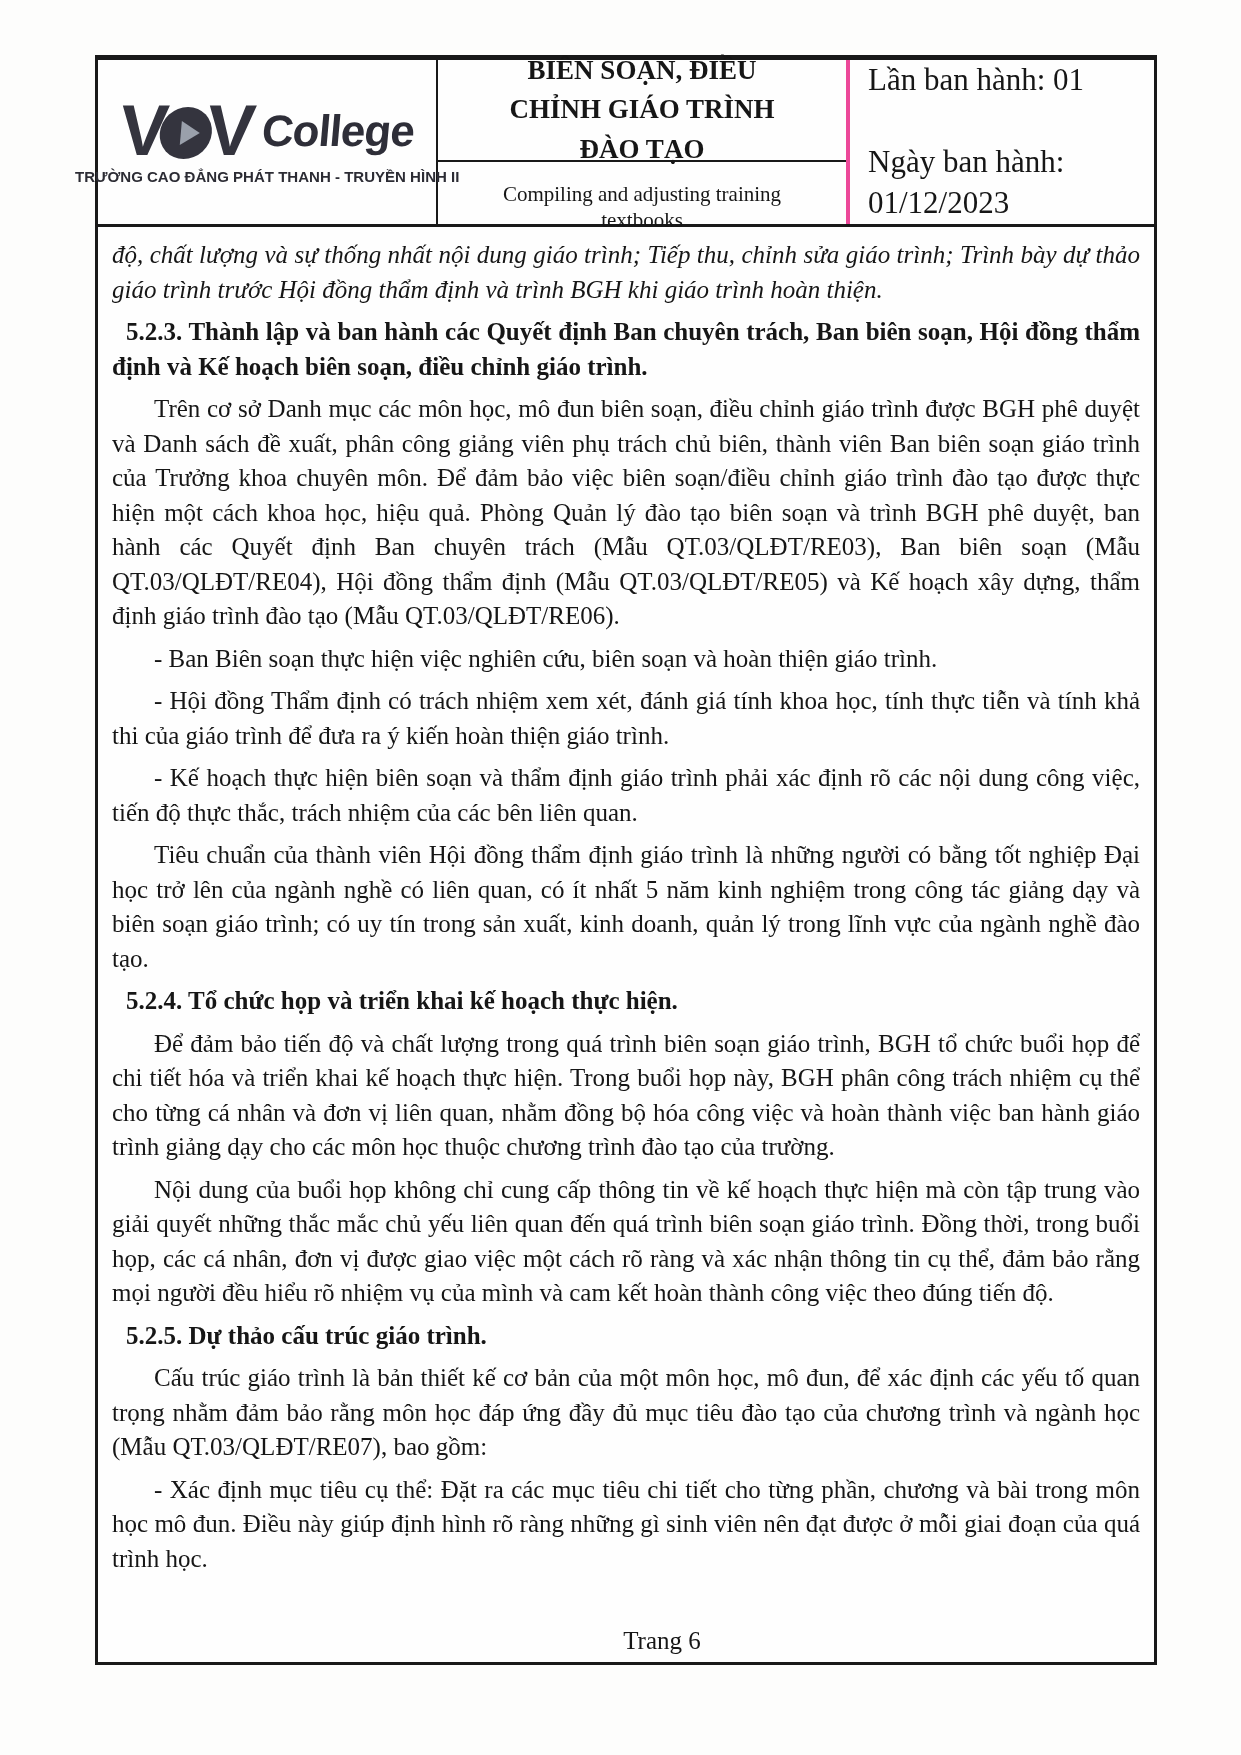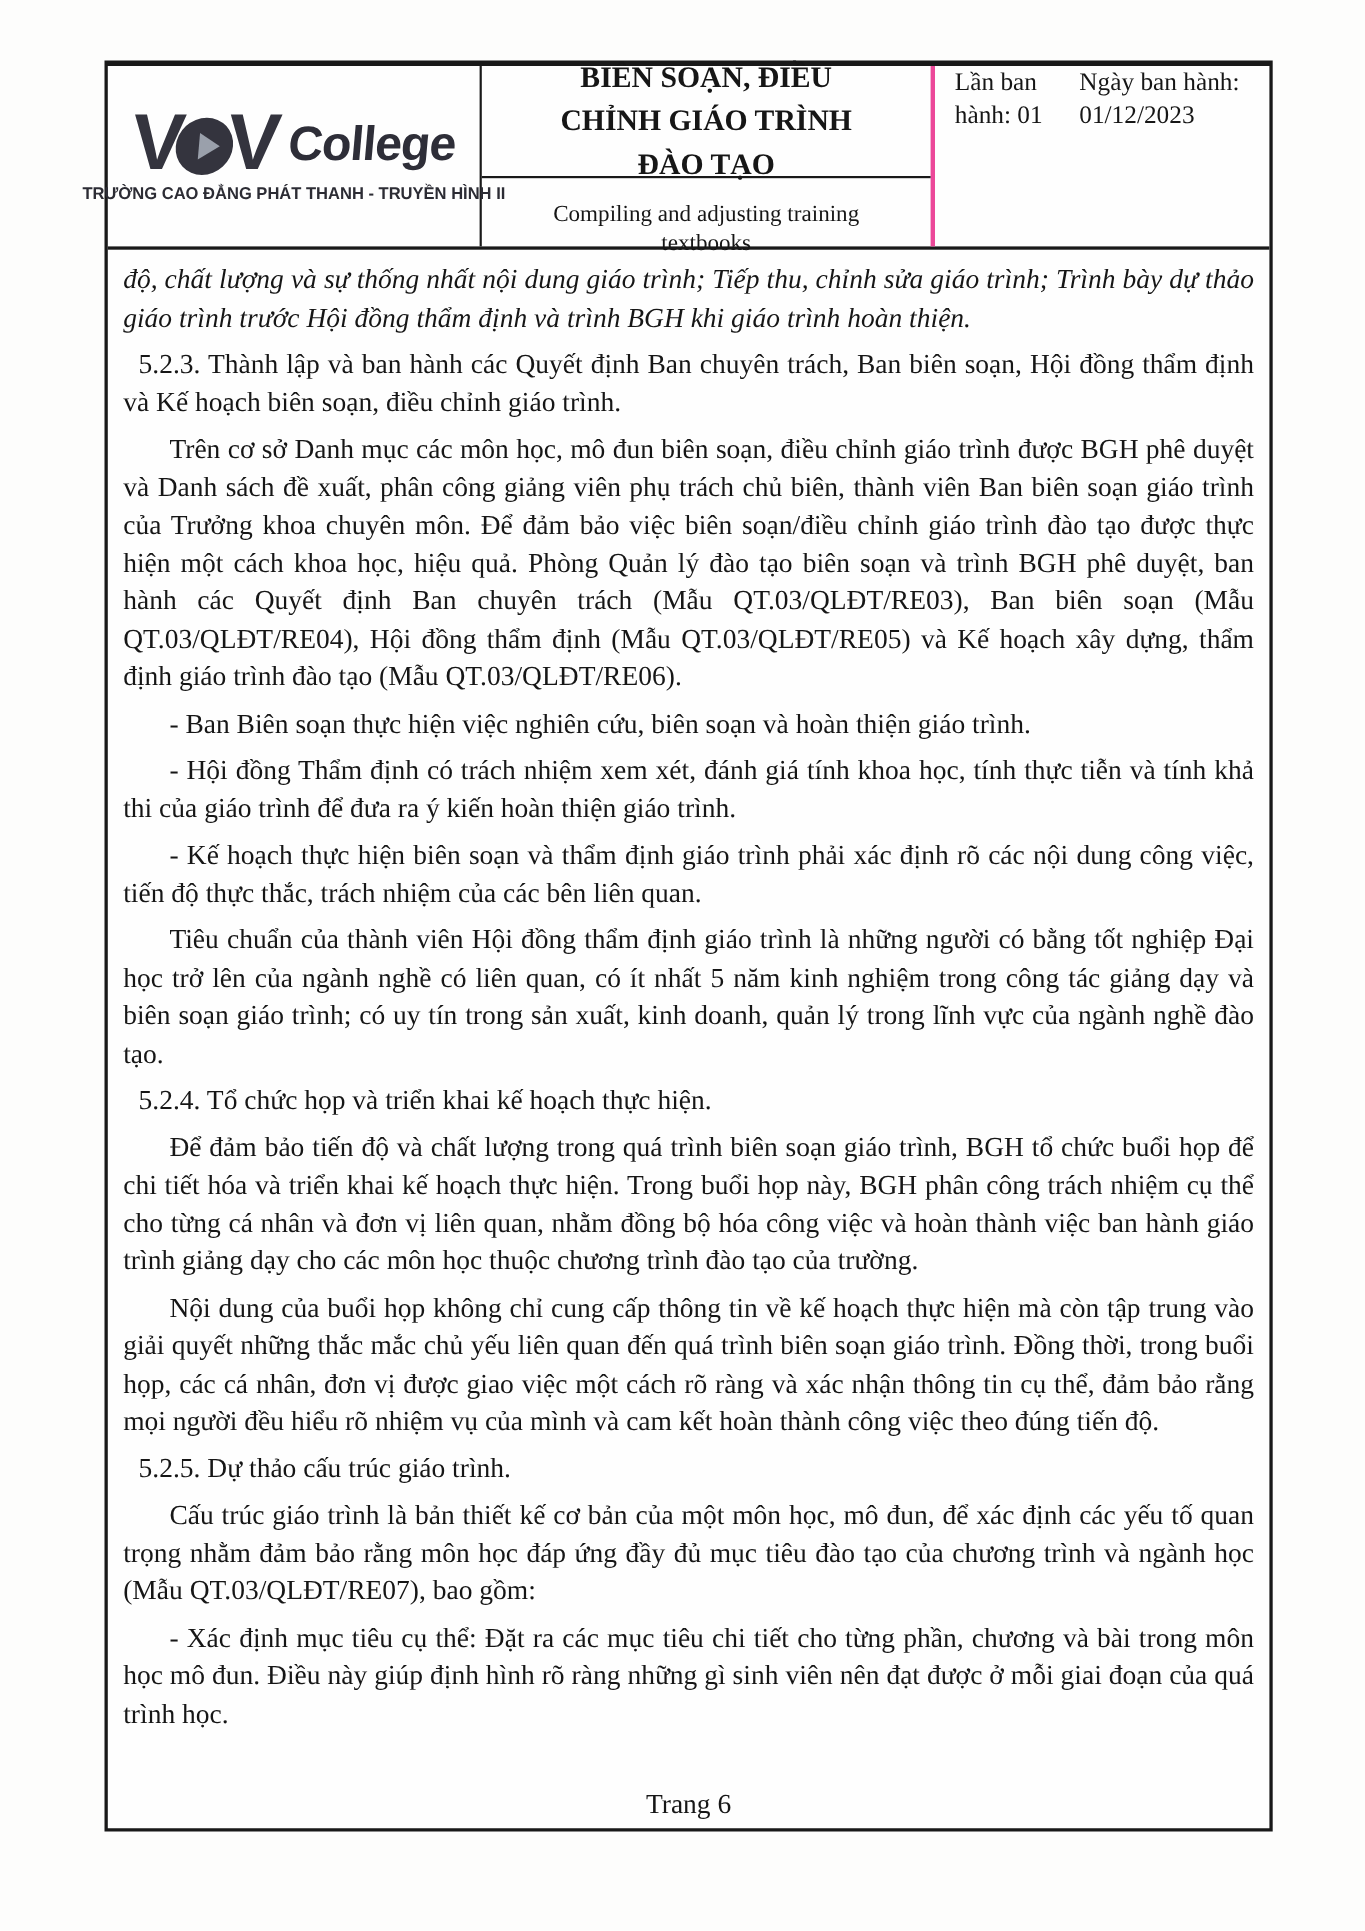--- a/index.html
+++ b/index.html
@@ -35,24 +35,24 @@
     align-items:center;justify-content:center;
     padding-top:4px;
   }
   .cell-title{
     width:412px;
     border-right:4px solid #ec4899;
     display:flex;flex-direction:column;
   }
   .cell-info{
     flex:1;
-    display:flex;flex-direction:row;
+    display:flex;flex-direction:column;
     justify-content:space-between;
     padding-left:18px;
-    font-size:23px;
+    font-size:31px;
     line-height:1.32;
     gap:5px;
   }
   .logo-mark{
     display:flex;align-items:center;
     transform:skewX(-5deg);
     font-family:"Liberation Sans", sans-serif;
     color:#34343e;
   }
   .logo-v{
@@ -106,27 +106,28 @@
   .bodytext{
     padding:11px 14px 0 14px;
     font-size:25px;
     line-height:1.38;
     text-align:justify;
   }
   .bodytext p{margin:0 0 8px 0;}
   p.cont{text-indent:0;font-style:italic;}
   p.para{text-indent:42px;}
   p.bullet{text-indent:42px;}
-  p.heading{font-weight:400;text-indent:14px;margin:3px 0 8px 0;}
+  p.heading{font-weight:700;text-indent:14px;margin:3px 0 8px 0;}
   
   .pagefoot{
     position:absolute;
     bottom:7px;left:0;width:100%;
     text-align:center;
     font-size:25px;
+    padding-left:36px;
   }
 </style>
 </head>
 <body>
 
 <div class="sheet">
 
   <div class="hdr">
 
     <div class="hcell cell-logo">

